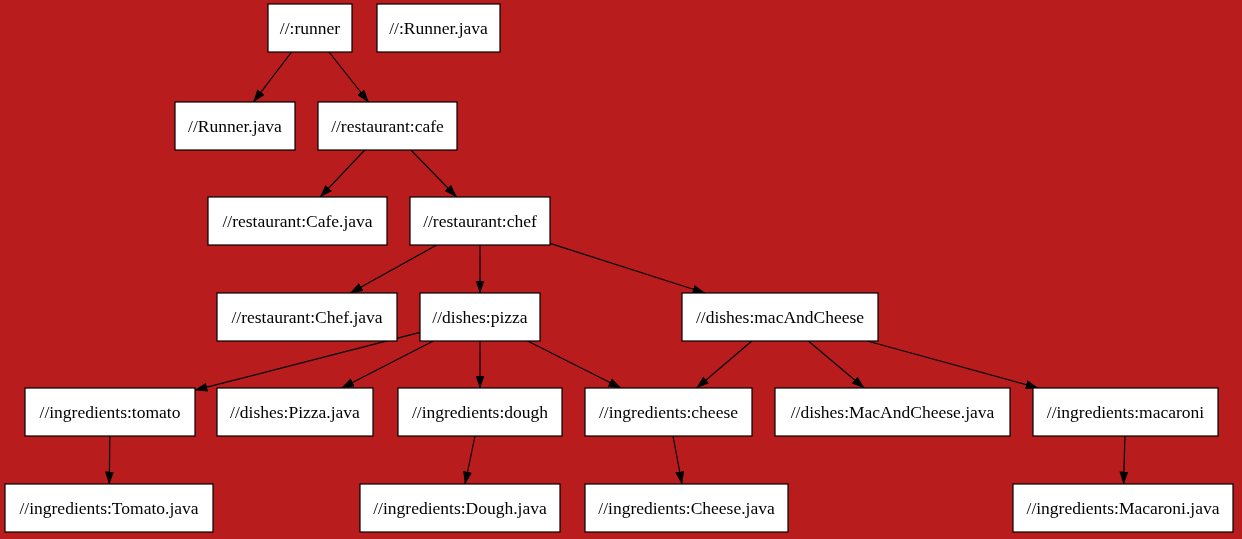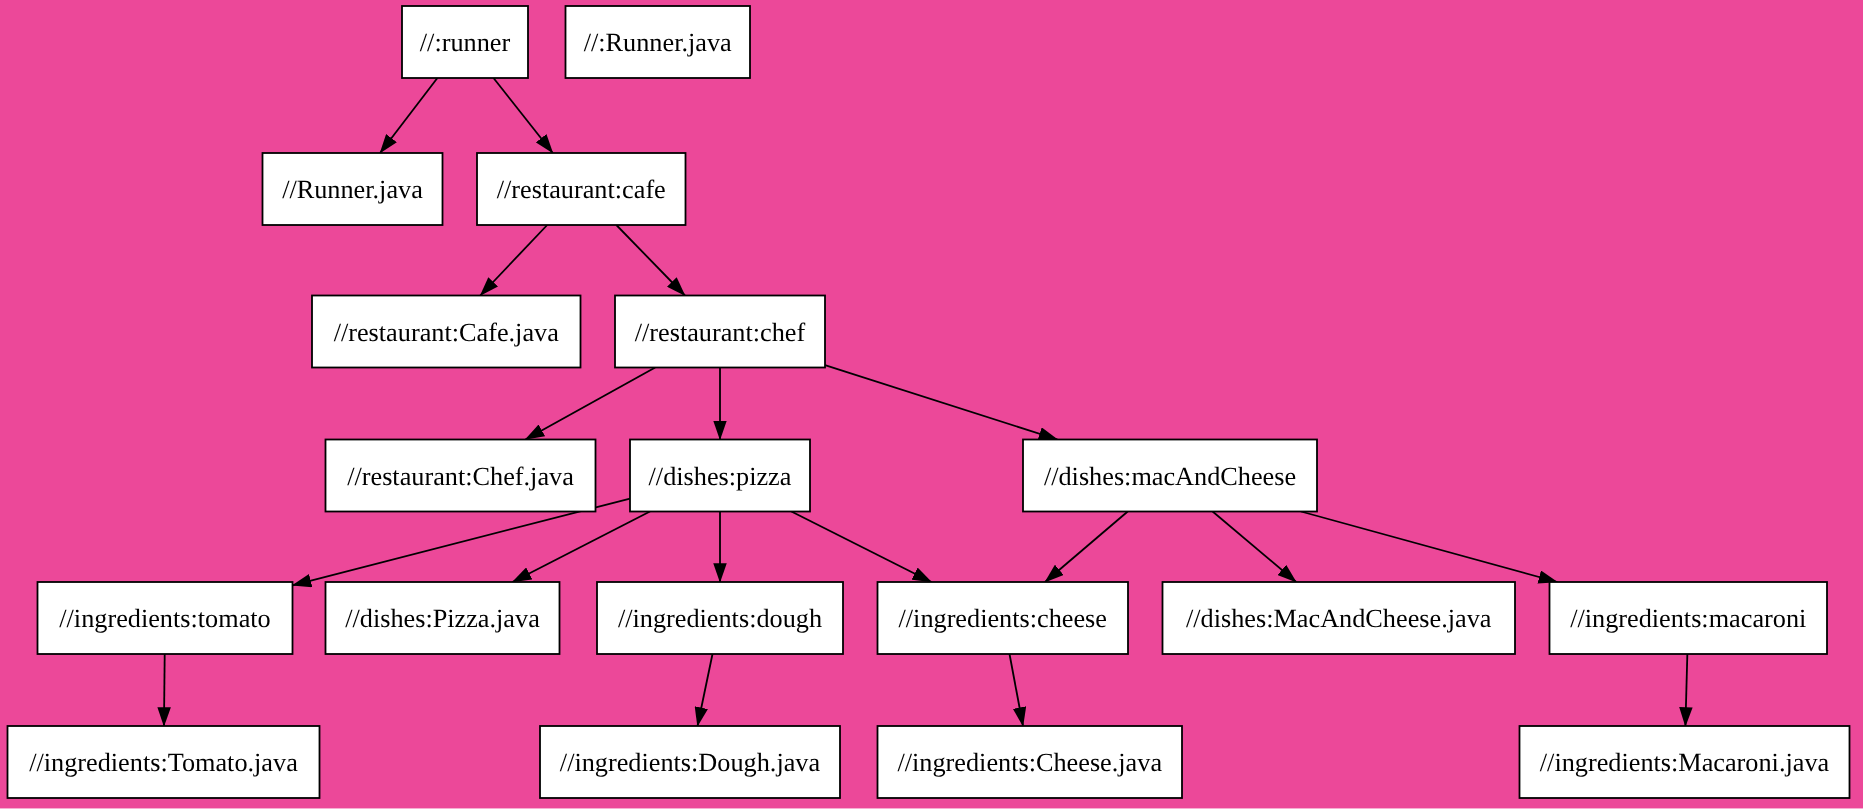--- a/index.html
+++ b/index.html
@@ -4,21 +4,21 @@
 <style>
   html, body {
     margin: 0;
     padding: 0;
     background: #ffffff;
   }
   .graph-wrap {
     position: relative;
     width: 1242px;
     height: 539px;
-    background: #ec4899;
+    background: #b91c1c;
     overflow: hidden;
   }
   svg {
     display: block;
     font-family: "Liberation Serif", "DejaVu Serif", serif;
   }
   .node-rect {
     fill: #ffffff;
     stroke: #000000;
     stroke-width: 1.2;

